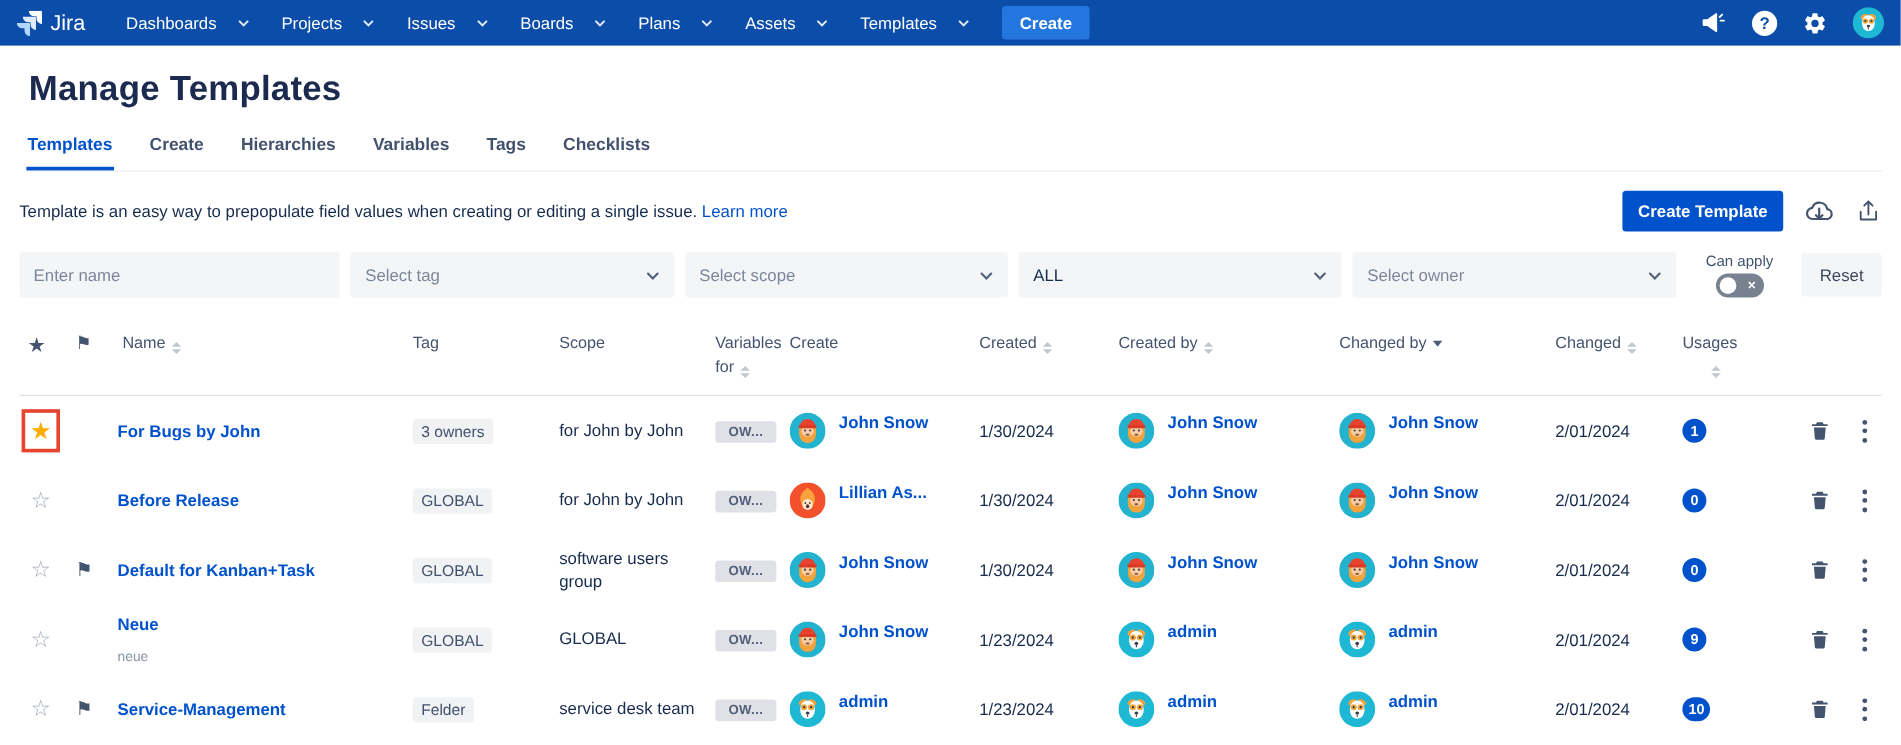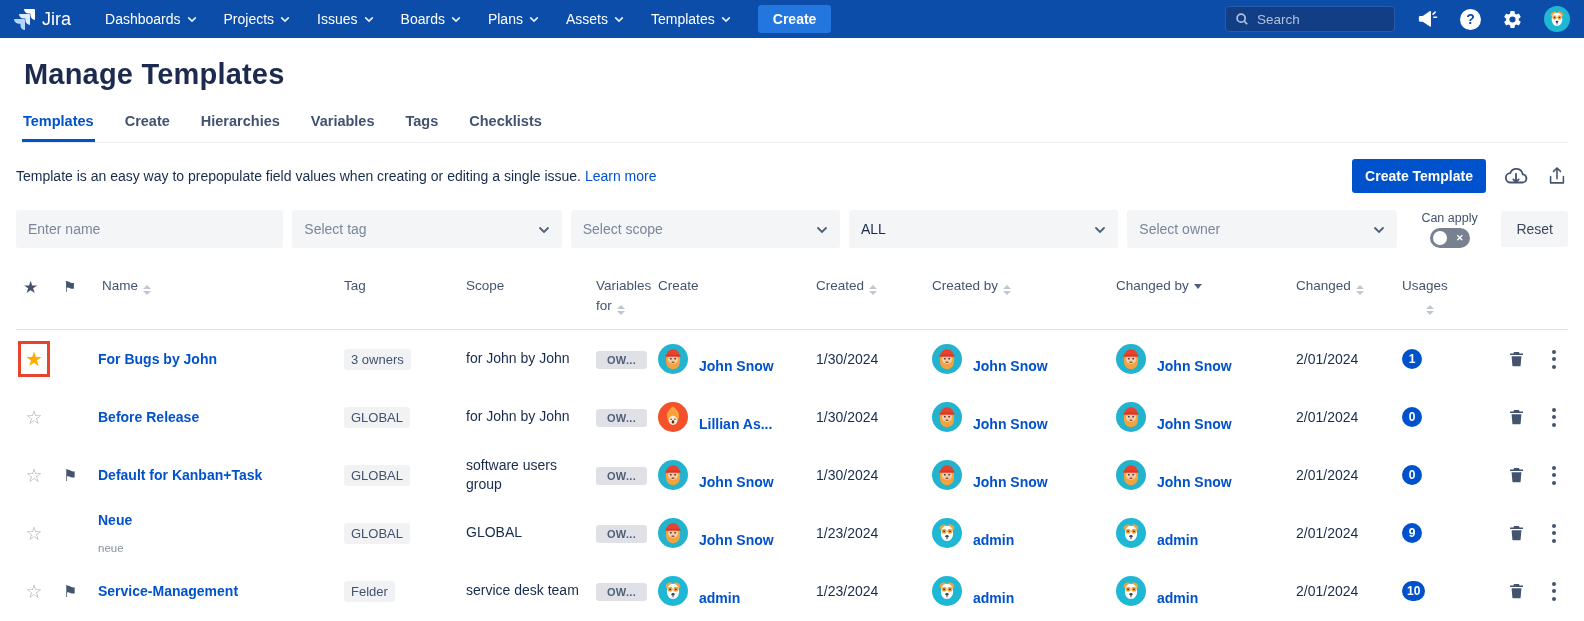--- a/index.html
+++ b/index.html
@@ -3,21 +3,21 @@
 <meta charset="utf-8">
 <style>
   * { margin:0; padding:0; box-sizing:border-box; }
   html,body { width:1584px; height:621px; overflow:hidden; background:#fff;
     font-family:"Liberation Sans", sans-serif; color:#172B4D; }
 
   
   .navbar { height:38px; background:#0B4DA8; display:flex; align-items:center; padding:0 14px; }
   .brand { display:flex; align-items:center; gap:7px; color:#fff; font-size:18px; font-weight:500; margin-right:34px; cursor:pointer; }
   .nav-menu { display:flex; align-items:center; gap:27px; }
-  .nav-item { display:flex; align-items:center; gap:6px; color:#fff; font-size:14px; cursor:pointer; white-space:nowrap; }
+  .nav-item { display:flex; align-items:center; gap:17px; color:#fff; font-size:14px; cursor:pointer; white-space:nowrap; }
   .nav-item svg { opacity:.9; }
   .nav-create { margin-left:27px; background:#2376DD; color:#fff; border:none; font-family:inherit;
     font-size:14px; font-weight:700; padding:6px 15px; border-radius:3px; cursor:pointer; }
   .nav-right { margin-left:auto; display:flex; align-items:center; gap:21px; }
   .nav-search { width:170px; height:26px; background:#123E86; border:1px solid #2B5BA6; border-radius:4px;
     display:flex; align-items:center; gap:8px; padding:0 9px; }
   .nav-search input { background:transparent; border:none; outline:none; color:#D6E1F3; font-size:13.5px; width:120px; font-family:inherit; }
   .nav-search input::placeholder { color:#AFC0DB; }
   .help-badge { width:21px; height:21px; border-radius:50%; background:#fff; color:#0B4DA8;
     font-weight:700; font-size:14px; display:flex; align-items:center; justify-content:center; cursor:pointer; }
@@ -75,21 +75,21 @@
   .star-glyph.starred { color:#FFAB00; font-size:20px; }
   .flag-glyph { font-size:16px; color:#44546F; padding-left:7px; }
   .cell-name { display:flex; flex-direction:column; justify-content:center; }
   .row-link { color:#0052CC; font-size:14px; font-weight:600; text-decoration:none; cursor:pointer;
     white-space:nowrap; overflow:hidden; text-overflow:ellipsis; }
   .row-subtitle { font-size:11.5px; color:#8993A4; margin-top:14px; }
   .chip { display:inline-block; background:#F1F2F4; color:#42526E; font-size:13px; padding:3px 7px; border-radius:3px; }
   .cell-scope { font-size:14px; line-height:1.4; padding-right:14px; }
   .avail-chip { display:inline-block; background:#DFE1E6; color:#505F79; font-size:11px; font-weight:700;
     padding:3px 11px; border-radius:3px; letter-spacing:.3px; }
-  .person { display:flex; align-items:flex-end; gap:11px; min-width:0; }
+  .person { display:flex; align-items:flex-start; gap:11px; min-width:0; }
   .person .row-link { max-width:105px; }
   .avatar { width:30px; height:30px; border-radius:50%; flex:none; }
   .cell-date { font-size:14px; color:#172B4D; }
   .usages-badge { display:inline-flex; align-items:center; justify-content:center; min-width:20px; height:20px;
     padding:0 5px; border-radius:10px; background:#0052CC; color:#fff; font-size:12px; font-weight:700; }
   .cell-actions { display:flex; align-items:center; justify-content:flex-end; gap:24px; padding-right:10px; }
   .kebab { display:flex; flex-direction:column; gap:3.5px; cursor:pointer; padding:2px; }
   .kebab b { width:4px; height:4px; border-radius:50%; background:#44546F; }
   .trash { cursor:pointer; display:flex; }
 </style>
@@ -163,29 +163,20 @@
           <svg width="10" height="7" viewBox="0 0 12 8" fill="none" stroke="#fff" stroke-width="2" stroke-linecap="round">
             <path d="M2 2l4 4 4-4"></path>
           </svg>
         </span>
       </div>
     </div>
 
   <button class="nav-create">Create</button>
 
   <div class="nav-right">
-    <div class="nav-search">
-      <span style="display:flex;">
-        <svg width="14" height="14" viewBox="0 0 16 16" fill="none" stroke="#AFC0DB" stroke-width="2">
-          <circle cx="7" cy="7" r="4.6"></circle>
-            <path d="M10.4 10.4 14 14"></path>
-        </svg>
-      </span>
-      <input placeholder="Search" style="">
-    </div>
     <span class="icon-btn">
       <svg width="23" height="23" viewBox="0 0 24 24">
         <path fill="#fff" d="M14.5 3.2 7 8.3H4.2a1.2 1.2 0 0 0-1.2 1.2v3.6c0 .66.54 1.2 1.2 1.2H7l7.5 5.1a.7.7 0 0 0 1.1-.58V3.78a.7.7 0 0 0-1.1-.58z"></path>
         <path stroke="#fff" stroke-width="1.6" stroke-linecap="round" fill="none" d="M17.8 6.4l2.2-2.1M18.6 9.6h2.9"></path>
       </svg>
     </span>
     <span class="help-badge">?</span>
     <span class="icon-btn">
       <svg width="21" height="21" viewBox="0 0 24 24" fill="#fff">
         <path d="M19.14 12.94c.04-.31.06-.62.06-.94s-.02-.63-.06-.94l2.03-1.58a.5.5 0 0 0 .12-.64l-1.92-3.32a.5.5 0 0 0-.61-.22l-2.39.96c-.5-.38-1.03-.7-1.62-.94l-.36-2.54a.5.5 0 0 0-.5-.42h-3.84a.5.5 0 0 0-.5.42l-.36 2.54c-.59.24-1.13.56-1.62.94l-2.39-.96a.5.5 0 0 0-.61.22L2.65 8.84a.5.5 0 0 0 .12.64l2.03 1.58a7.6 7.6 0 0 0 0 1.88l-2.03 1.58a.5.5 0 0 0-.12.64l1.92 3.32c.13.23.4.32.61.22l2.39-.96c.49.38 1.03.7 1.62.94l.36 2.54c.04.24.25.42.5.42h3.84c.25 0 .46-.18.5-.42l.36-2.54c.59-.24 1.12-.56 1.62-.94l2.39.96c.21.1.48.01.61-.22l1.92-3.32a.5.5 0 0 0-.12-.64l-2.03-1.58zM12 15.5a3.5 3.5 0 1 1 0-7 3.5 3.5 0 0 1 0 7z"></path>

